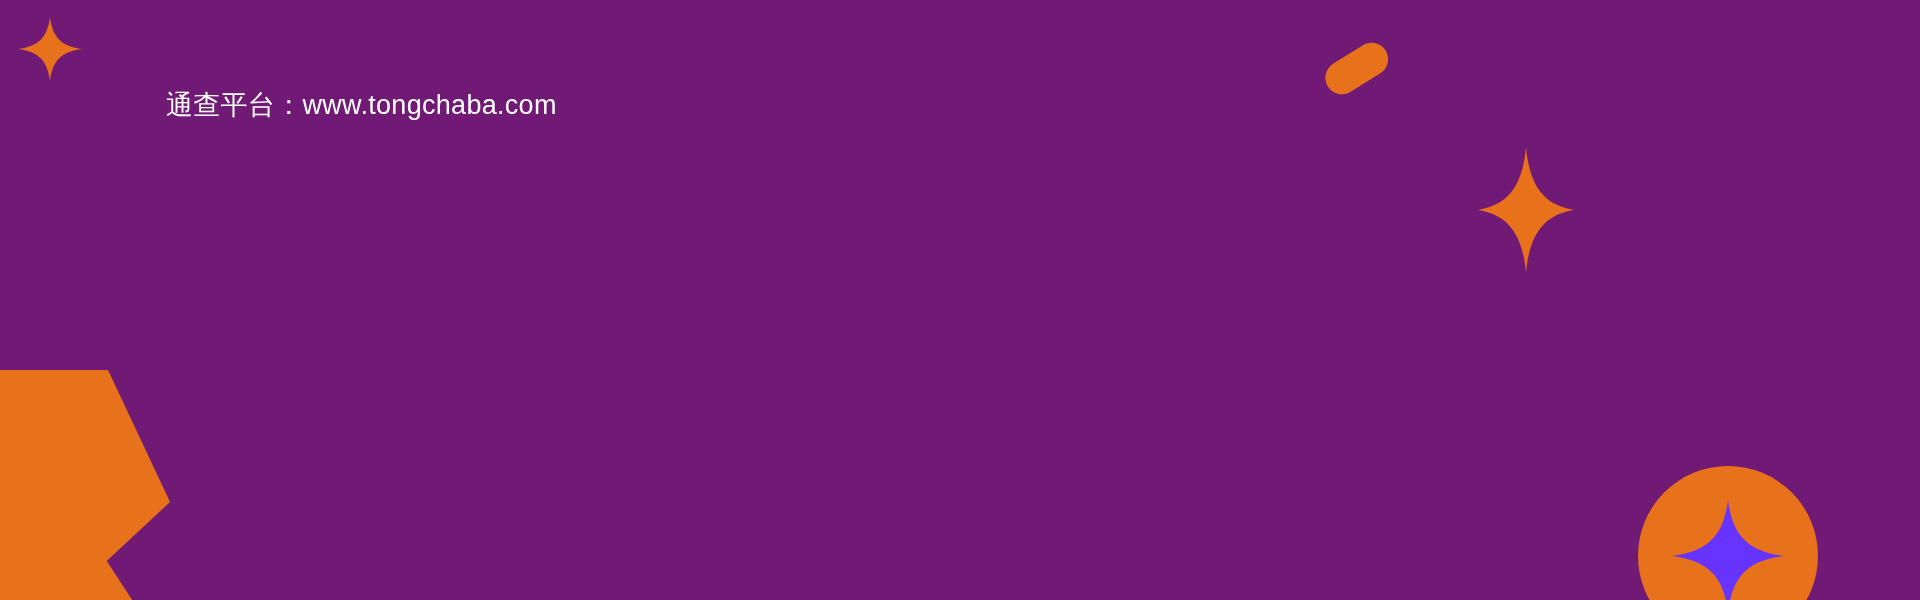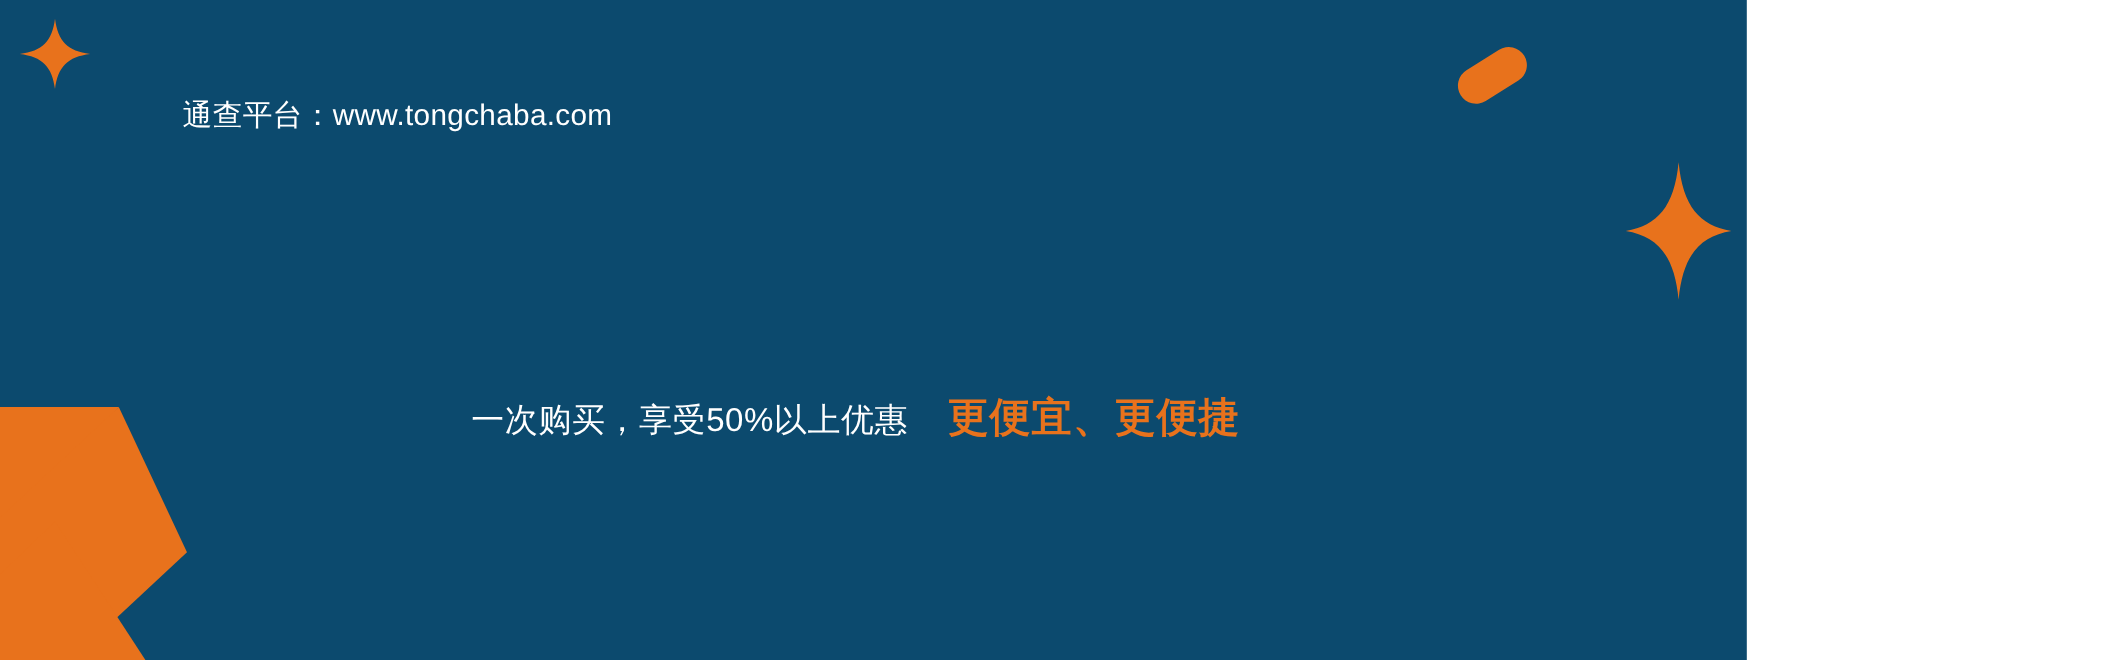--- a/index.html
+++ b/index.html
@@ -8,23 +8,23 @@
   }
   body {
     width: 1920px;
     height: 600px;
     overflow: hidden;
     font-family: "Liberation Sans", "DejaVu Sans", sans-serif;
   }
 
   #banner {
     position: relative;
-    width: 1588px;
+    width: 1920px;
     height: 600px;
-    background: #0c4a6e;
+    background: #701a75;
     overflow: hidden;
   }
 
   
   .deco {
     position: absolute;
     pointer-events: none;
   }
 
   
@@ -176,16 +176,15 @@
     <svg viewBox="0 0 100 100" width="112" height="112" aria-hidden="true">
       <path d="M50 0 C54 32 68 46 100 50 C68 54 54 68 50 100 C46 68 32 54 0 50 C32 46 46 32 50 0 Z" fill="#6633FF"></path>
     </svg>
   </div>
 
   <div id="content">
 
     <div id="site-line"><span class="label">通查平台：</span><span class="url">www.tongchaba.com</span></div>
 
 
-    <div id="subtitle-row"><span id="subtitle-plain">一次购买，享受50%以上优惠</span><span id="subtitle-accent">更便宜、更便捷</span></div>
 
   </div>
 </div>
 
 </body></html>

